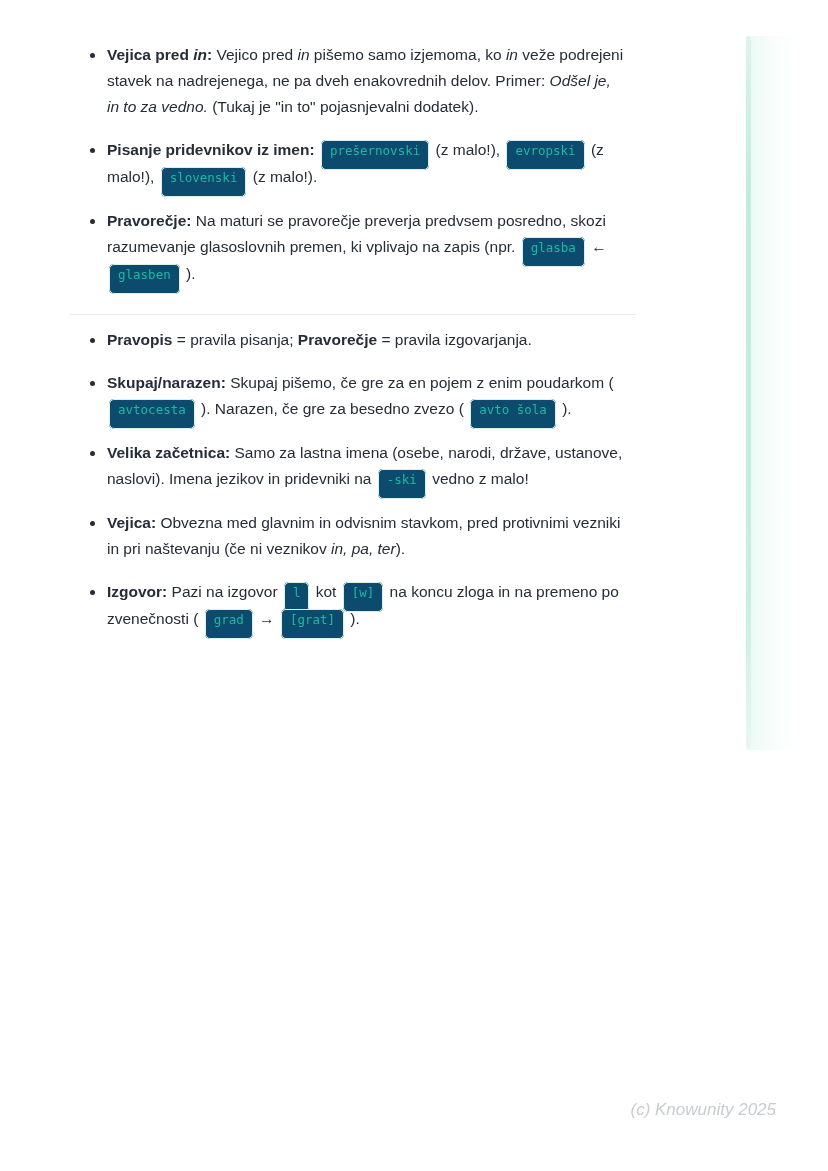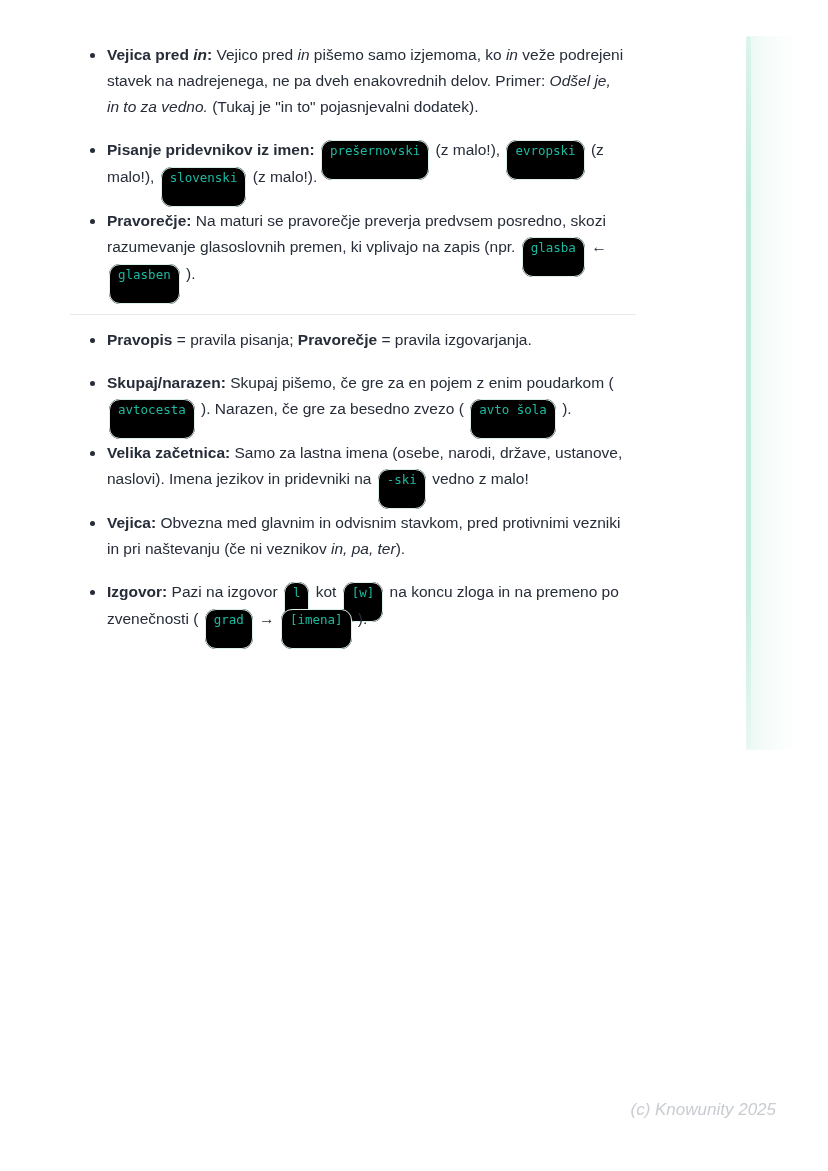--- a/index.html
+++ b/index.html
@@ -44,24 +44,24 @@
     background: #262c38;
   }
 
   .b { font-weight: 700; }
   .i { font-style: italic; }
   .chip {
     font-family: "DejaVu Sans Mono", monospace;
     font-size: 12.5px;
     font-weight: 500;
     color: #1db9a0;
-    background: #000000;
+    background: #0c4a6e;
     border: 1px solid #dbf2e9;
-    border-radius: 11px;
-    padding: 2px 8px 21px 8px;
+    border-radius: 5px;
+    padding: 2px 8px 11px 8px;
     margin: 0 2px;
     white-space: nowrap;
   }
 
   .divider { border: none; border-top: 1px solid #e8e9eb; margin: 26px 0 0 0; }
 
   h2.section-heading {
     margin: 28px 0 25px 0;
     font-size: 25px;
     font-weight: 700;
@@ -96,20 +96,20 @@
     </ul>
 
     <hr class="divider">
 
 
     <ul class="bullets">
       <li><span class="b">Pravopis</span><span> = pravila pisanja; </span><span class="b">Pravorečje</span><span> = pravila izgovarjanja.</span></li>
       <li><span class="b">Skupaj/narazen:</span><span> Skupaj pišemo, če gre za en pojem z enim poudarkom ( </span><span class="chip">avtocesta</span><span> ). Narazen, če gre za besedno zvezo ( </span><span class="chip">avto šola</span><span> ).</span></li>
       <li><span class="b">Velika začetnica:</span><span> Samo za lastna imena (osebe, narodi, države, ustanove, naslovi). Imena jezikov in pridevniki na </span><span class="chip">-ski</span><span> vedno z malo!</span></li>
       <li><span class="b">Vejica:</span><span> Obvezna med glavnim in odvisnim stavkom, pred protivnimi vezniki in pri naštevanju (če ni veznikov </span><span class="i">in, pa, ter</span><span>).</span></li>
-      <li><span class="b">Izgovor:</span><span> Pazi na izgovor </span><span class="chip">l</span><span> kot </span><span class="chip">[w]</span><span> na koncu zloga in na premeno po zvenečnosti ( </span><span class="chip">grad</span><span> → </span><span class="chip">[imena]</span><span> ).</span></li>
+      <li><span class="b">Izgovor:</span><span> Pazi na izgovor </span><span class="chip">l</span><span> kot </span><span class="chip">[w]</span><span> na koncu zloga in na premeno po zvenečnosti ( </span><span class="chip">grad</span><span> → </span><span class="chip">[grat]</span><span> ).</span></li>
     </ul>
 
   </div>
 
   <div class="footer">(c) Knowunity 2025</div>
 
 </div>
 
 </body></html>

